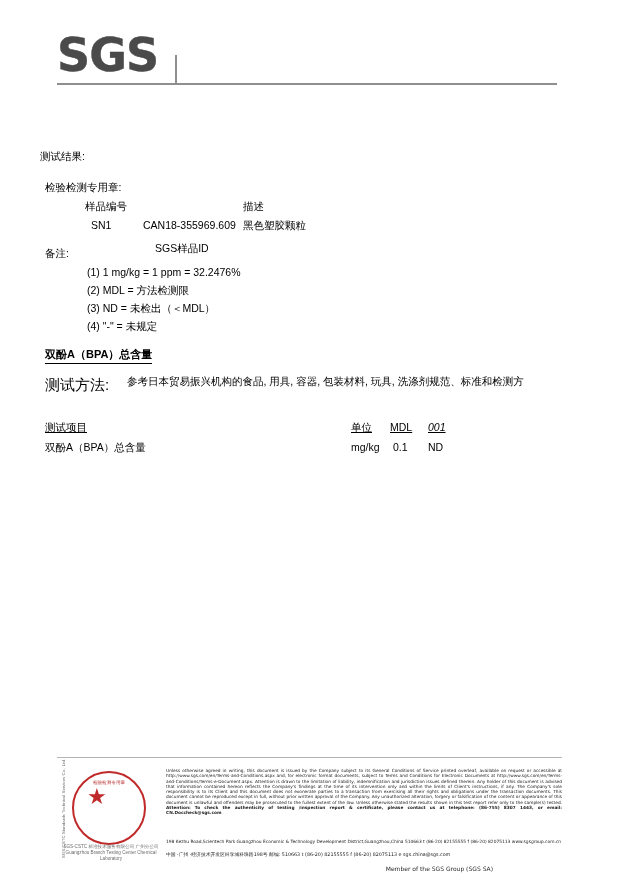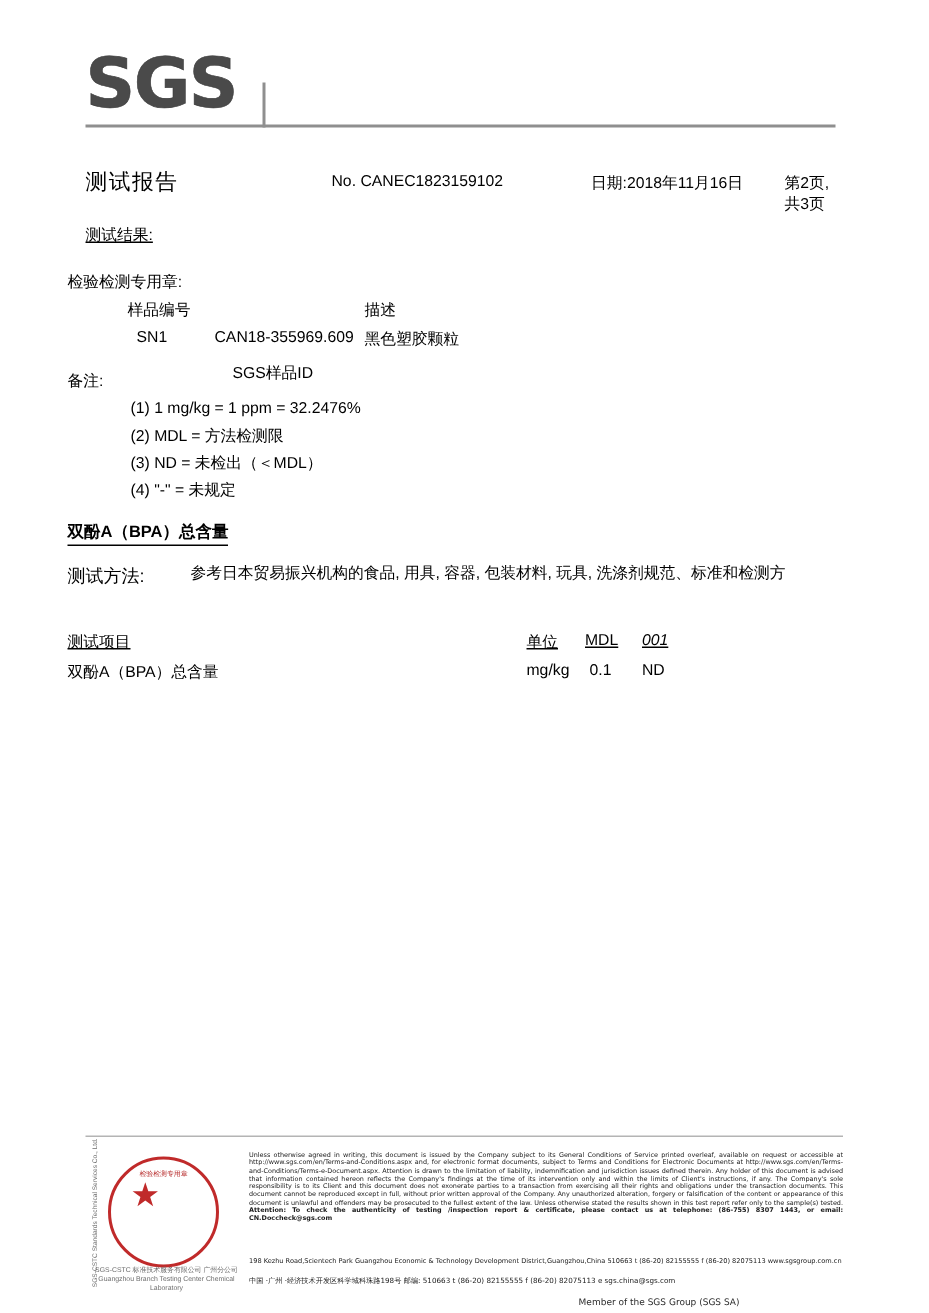--- a/index.html
+++ b/index.html
@@ -90,21 +90,21 @@
     top: 3px;
     font-size: 10.5px;
   }
 
   
   .lbl {
     position: absolute;
     font-size: 10.5px;
     white-space: nowrap;
   }
-  .result-label { left: 57px; top: 150px; text-decoration: underline; }
+  .result-label { left: 40px; top: 150px; }
   .sample-desc-label { left: 45px; top: 181px; }
 
   .tbl-head {
     position: absolute;
     top: 200px;
     font-size: 10.5px;
     font-weight: normal;
   }
   .th-no    { left: 85px; }
   .th-id    { left: 155px; margin-top: 42px; }
@@ -141,21 +141,21 @@
     font-weight: bold;
     border-bottom: 1px solid #000;
     padding-bottom: 1px;
     white-space: nowrap;
   }
 
   .method-label {
     position: absolute;
     left: 45px;
     top: 376px;
-    font-size: 12px;
+    font-size: 15px;
   }
   .method-line {
     position: absolute;
     left: 127px;
     font-size: 10.5px;
     white-space: nowrap;
   }
   .m1 { top: 375px; }
   .m2 { top: 393px; }
 
@@ -297,26 +297,20 @@
 <body>
 
 <div class="page">
 
   <div class="logo-wrap">
     <div class="logo-text">SGS</div>
     <div class="logo-tick"></div>
     <div class="logo-rule"></div>
   </div>
 
-  <div class="title-row">
-    <div class="doc-title">测试报告</div>
-    <div class="doc-no">No. CANEC1823159102</div>
-    <div class="doc-date">日期:2018年11月16日</div>
-    <div class="doc-page">第2页,共3页</div>
-  </div>
 
   <div class="lbl result-label">测试结果:</div>
 
   <div class="lbl sample-desc-label">检验检测专用章:</div>
 
   <div class="tbl-head th-no">样品编号</div>
   <div class="tbl-head th-id">SGS样品ID</div>
   <div class="tbl-head th-desc">描述</div>
 
   <div class="tbl-cell td-no">SN1</div>

